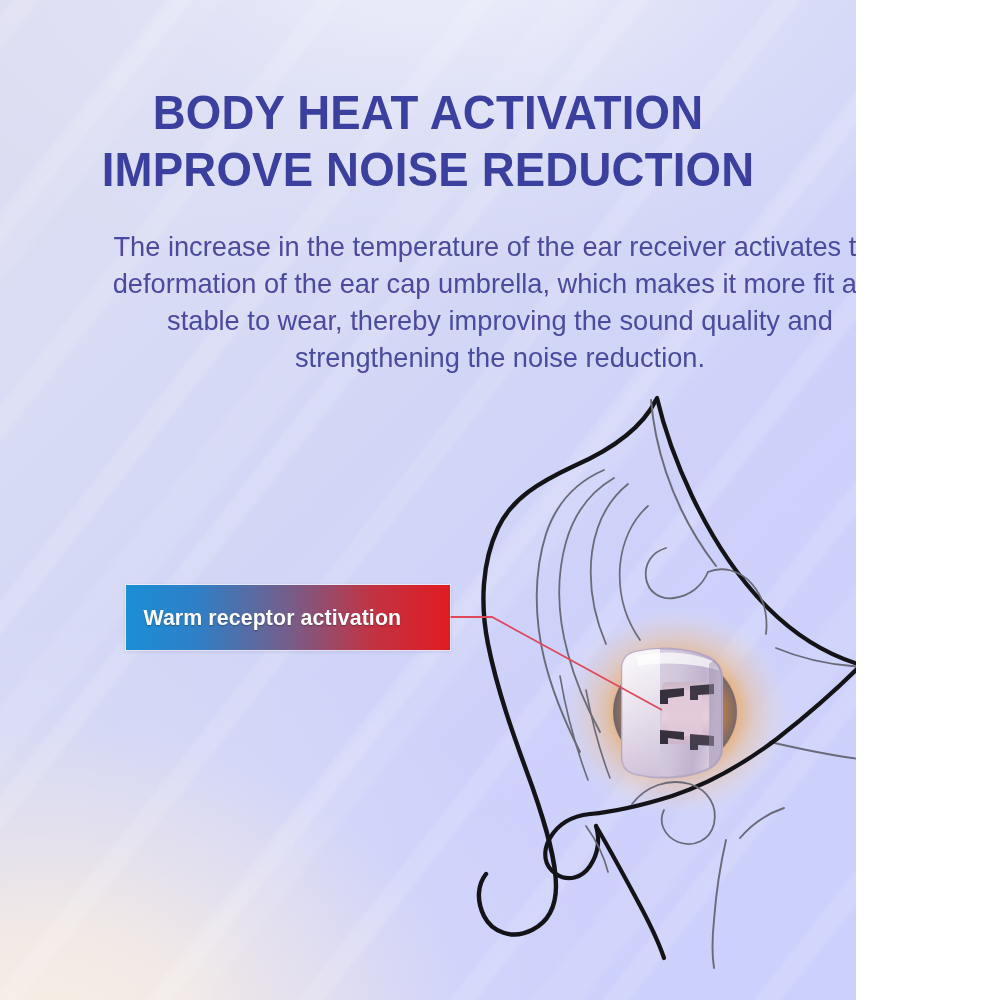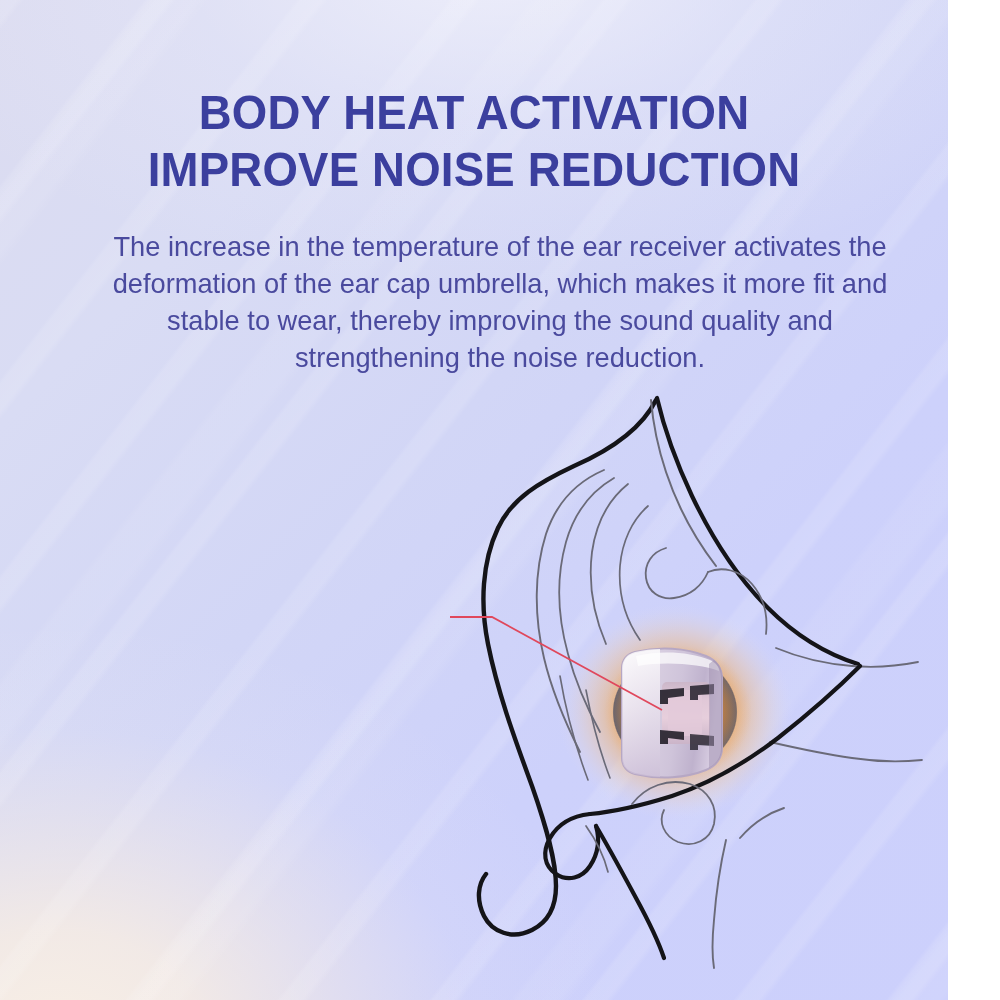--- a/index.html
+++ b/index.html
@@ -2,21 +2,21 @@
 <html><head>
 <meta charset="utf-8">
 <style>
   html, body {
     margin: 0;
     padding: 0;
     background: #ffffff;
   }
   #poster {
     position: relative;
-    width: 948px;
+    width: 856px;
     height: 1000px;
     overflow: hidden;
     font-family: "Liberation Sans", sans-serif;
     background: #d8dbf4;
   }
 
   
   .bg-base {
     position: absolute;
     inset: 0;
@@ -312,14 +312,17 @@
     </g>
   </svg>
 
   <div class="headline">
     <span class="h-line">BODY HEAT ACTIVATION</span>
     <span class="h-line">IMPROVE NOISE REDUCTION</span>
   </div>
 
   <div class="subcopy">The increase in the temperature of the ear receiver activates the deformation of the ear cap umbrella, which makes it more fit and stable to wear, thereby improving the sound quality and strengthening the noise reduction.</div>
 
+  <div class="callout">
+    <span class="callout-label">Warm receptor activation</span>
+  </div>
 
 </div>
 
 </body></html>

